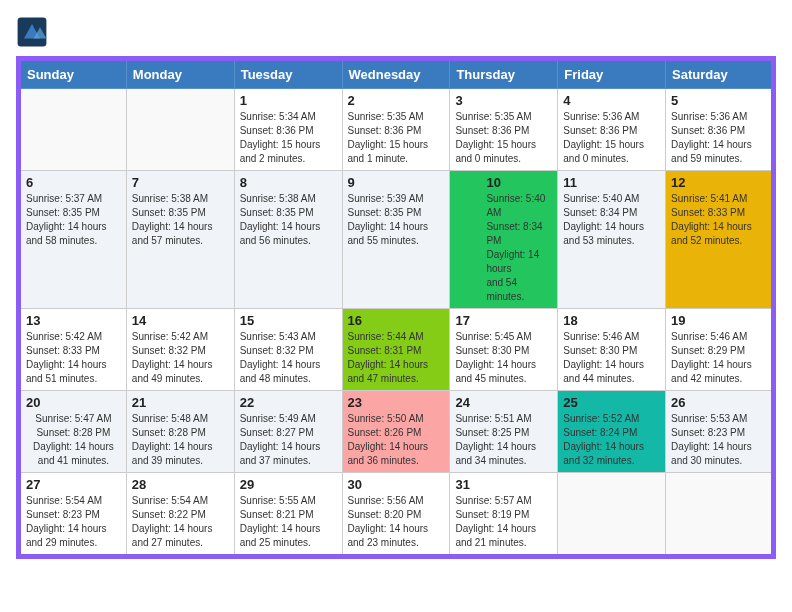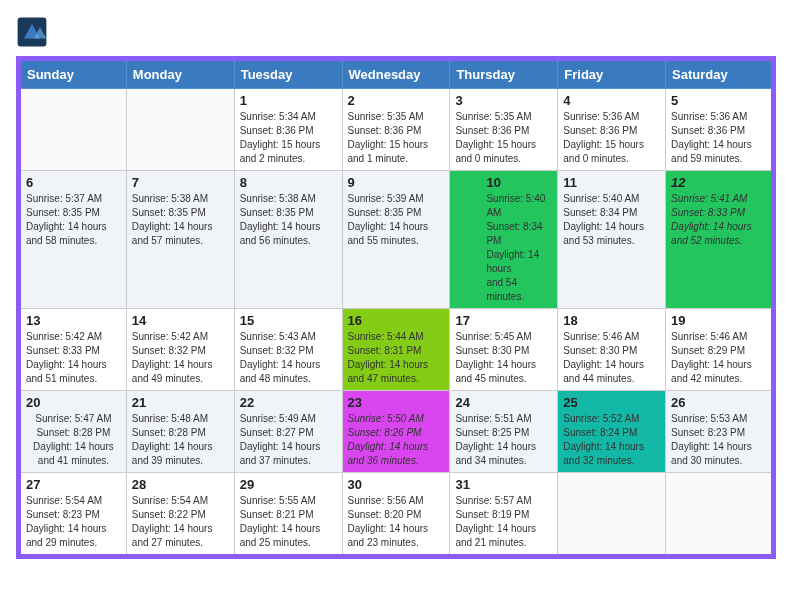--- a/index.html
+++ b/index.html
@@ -197,21 +197,21 @@
 Daylight: 14 hours
 and 54 minutes.</div>
         </td>
         <td style="background: rgb(240, 244, 248);">
           <span class="day-num">11</span>
           <div class="cell-text" style="white-space: pre-line;">Sunrise: 5:40 AM
 Sunset: 8:34 PM
 Daylight: 14 hours
 and 53 minutes.</div>
         </td>
-        <td style="background: #22c55e; font-style: italic;">
+        <td style="background: #eab308;">
           <span class="day-num">12</span>
           <div class="cell-text" style="white-space: pre-line;">Sunrise: 5:41 AM
 Sunset: 8:33 PM
 Daylight: 14 hours
 and 52 minutes.</div>
         </td>
       </tr>
       <tr>
         <td style="background: rgb(255, 255, 255);">
           <span class="day-num">13</span>
@@ -278,23 +278,23 @@
 Daylight: 14 hours
 and 39 minutes.</div>
         </td>
         <td style="background: rgb(240, 244, 248);">
           <span class="day-num">22</span>
           <div class="cell-text" style="white-space: pre-line;">Sunrise: 5:49 AM
 Sunset: 8:27 PM
 Daylight: 14 hours
 and 37 minutes.</div>
         </td>
-        <td style="background: #d946ef; margin-top: 17px;">
+        <td style="background: #fca5a5; margin-top: 17px;">
           <span class="day-num">23</span>
-          <div class="cell-text" style="white-space: pre-line; font-style: italic;">Sunrise: 5:50 AM
+          <div class="cell-text" style="white-space: pre-line;">Sunrise: 5:50 AM
 Sunset: 8:26 PM
 Daylight: 14 hours
 and 36 minutes.</div>
         </td>
         <td style="background: rgb(240, 244, 248);">
           <span class="day-num">24</span>
           <div class="cell-text" style="white-space: pre-line;">Sunrise: 5:51 AM
 Sunset: 8:25 PM
 Daylight: 14 hours
 and 34 minutes.</div>

